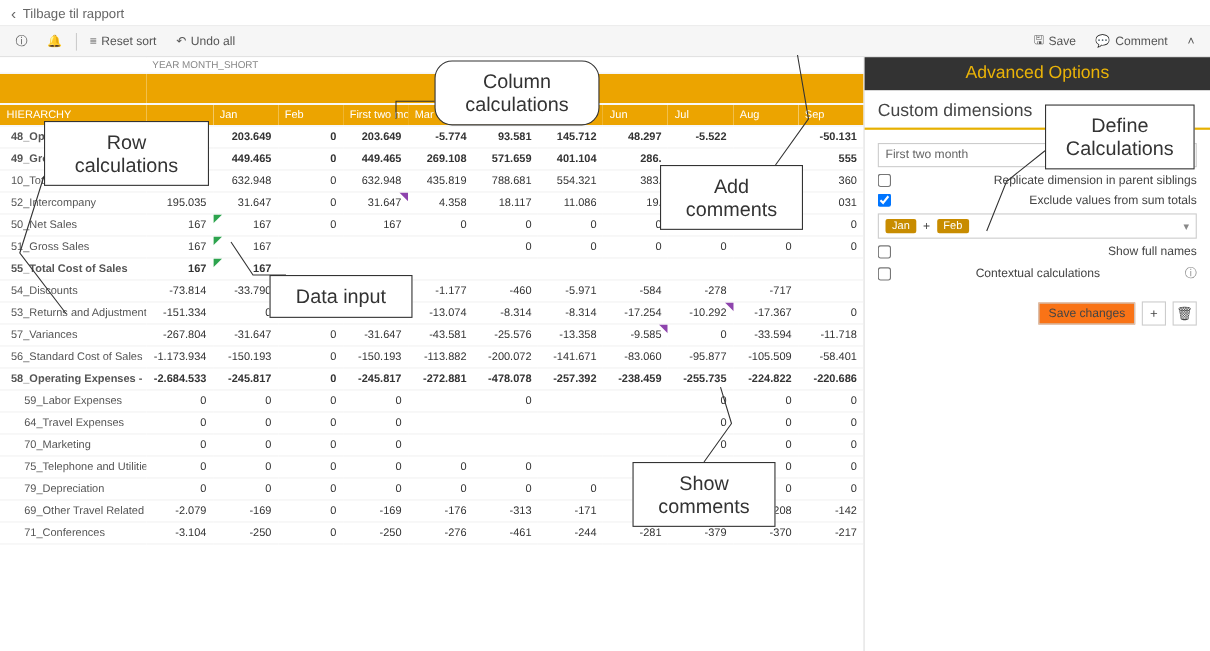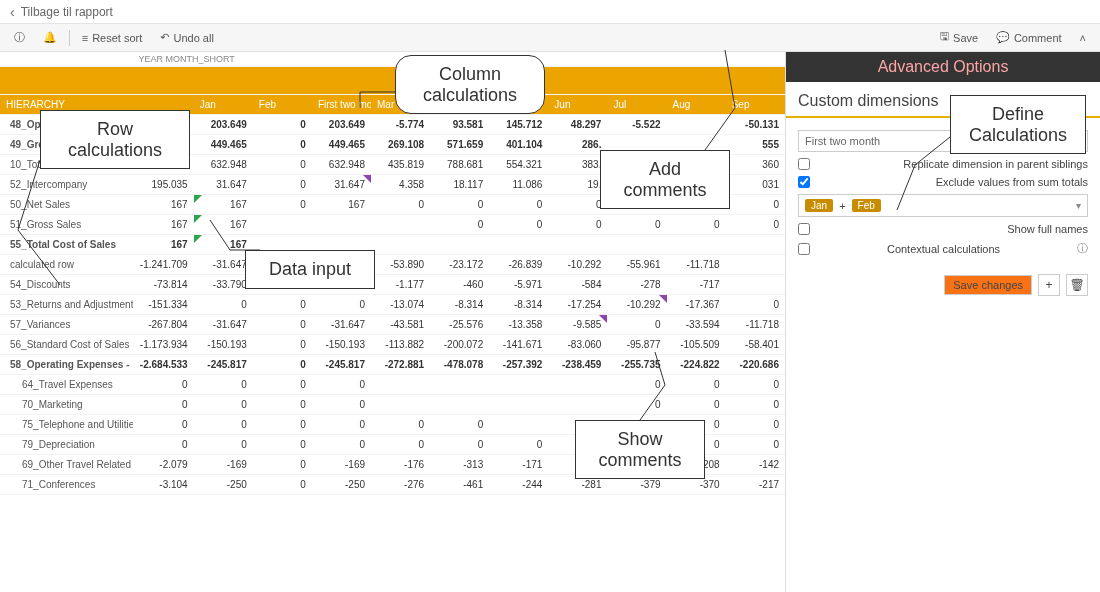--- a/index.html
+++ b/index.html
@@ -7,21 +7,21 @@
   .topbar { height: 24px; display: flex; align-items: center; padding: 0 10px; background: #fff; border-bottom: 1px solid #e5e5e5; }
   .topbar .back { font-size: 14px; margin-right: 6px; cursor: pointer; color:#666;}
   .topbar .title { color: #666; font-size: 12px; }
   .toolbar { height: 28px; display: flex; align-items: center; padding: 0 8px; background: #f6f6f6; border-bottom: 1px solid #e0e0e0; justify-content: space-between; }
   .toolbar-left, .toolbar-right { display: flex; align-items: center; gap: 6px; }
   .toolbar .tb-btn { display: inline-flex; align-items: center; gap: 4px; padding: 2px 6px; color: #555; font-size: 11px; cursor: pointer; }
   .toolbar .divider { width: 1px; height: 16px; background: #ccc; }
   .main { display: flex; height: calc(592px - 52px); }
   .grid-area { flex: 1; overflow: hidden; position: relative; }
   .side-panel { width: 315px; background: #fff; display: flex; flex-direction: column; border-left: 1px solid #ddd; }
-  .side-title { background: #333; color: #fca5a5; text-align: center; font-size: 16px; padding: 6px 0; }
+  .side-title { background: #333; color: #eab308; text-align: center; font-size: 16px; padding: 6px 0; }
   .side-sub { font-size: 16px; color: #444; padding: 10px 12px 6px 12px; border-bottom: 2px solid #e6b000; margin: 0 0 6px 0; }
   .side-body { padding: 6px 12px; font-size: 11px; color: #444; display:flex; flex-direction:column; gap:6px;}
   .side-input { width:100%; border:1px solid #ccc; padding:4px 6px; font-size:11px; color:#666; }
   .chk-row { display:flex; align-items:center; gap:6px; font-size:11px;justify-content:space-between; }
   .chk-row input { width:12px; height:12px; }
   .formula-box { border:1px solid #ccc; padding:4px 6px; display:flex; align-items:center; gap:2px; font-size:11px; position:relative;}
   .formula-box .tag { background:#c88c00; color:#fff; padding:1px 6px; font-size:10px; border-radius:2px;}
   .formula-box .plus { padding:0 4px; }
   .formula-box .dd { margin-left:auto; color:#888; cursor:pointer; font-size:10px;}
   .save-row { display:flex; justify-content:flex-end; align-items:center; gap:6px; margin-top:12px;}
@@ -212,34 +212,20 @@
             <td class=""></td>
             <td class=""></td>
             <td class=""></td>
             <td class=""></td>
             <td class=""></td>
             <td class=""></td>
             <td class=""></td>
             <td class=""></td>
           </tr>
           <tr class="">
-            <td class="row-label">calculated row</td>
-            <td class="">-1.241.709</td>
-            <td class="">-31.647</td>
-            <td class=""></td>
-            <td class=""></td>
-            <td class="">-53.890</td>
-            <td class="">-23.172</td>
-            <td class="">-26.839</td>
-            <td class="">-10.292</td>
-            <td class="">-55.961</td>
-            <td class="">-11.718</td>
-            <td class=""></td>
-          </tr>
-          <tr class="">
             <td class="row-label">54_Discounts</td>
             <td class="">-73.814</td>
             <td class="">-33.790</td>
             <td class=""></td>
             <td class=""></td>
             <td class="">-1.177</td>
             <td class="">-460</td>
             <td class="">-5.971</td>
             <td class="">-584</td>
             <td class="">-278</td>
@@ -294,20 +280,34 @@
             <td class="">-245.817</td>
             <td class="">0</td>
             <td class="">-245.817</td>
             <td class="">-272.881</td>
             <td class="">-478.078</td>
             <td class="">-257.392</td>
             <td class="">-238.459</td>
             <td class="">-255.735</td>
             <td class="">-224.822</td>
             <td class="">-220.686</td>
+          </tr>
+          <tr class="">
+            <td class="row-label child">59_Labor Expenses</td>
+            <td class="">0</td>
+            <td class="">0</td>
+            <td class="">0</td>
+            <td class="">0</td>
+            <td class=""></td>
+            <td class="">0</td>
+            <td class=""></td>
+            <td class=""></td>
+            <td class="">0</td>
+            <td class="">0</td>
+            <td class="">0</td>
           </tr>
           <tr class="">
             <td class="row-label child">64_Travel Expenses</td>
             <td class="">0</td>
             <td class="">0</td>
             <td class="">0</td>
             <td class="">0</td>
             <td class=""></td>
             <td class=""></td>
             <td class=""></td>

